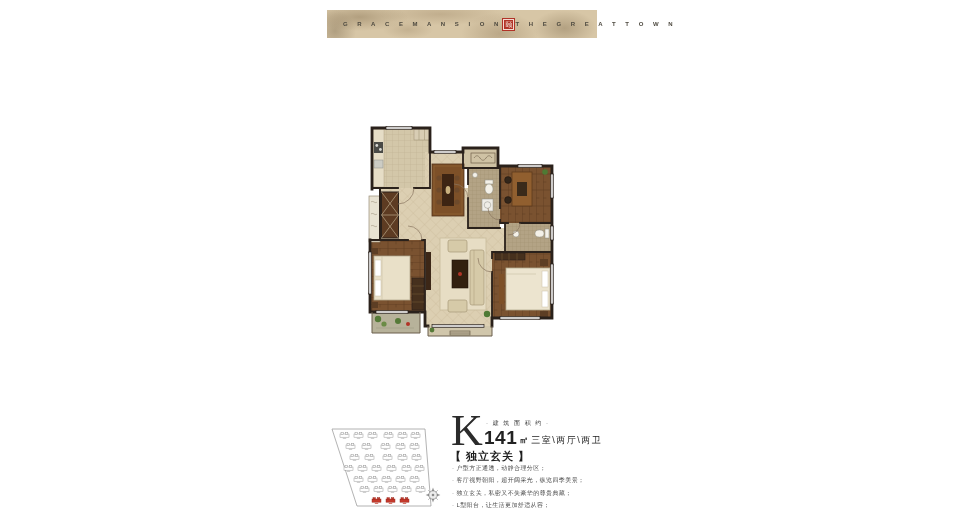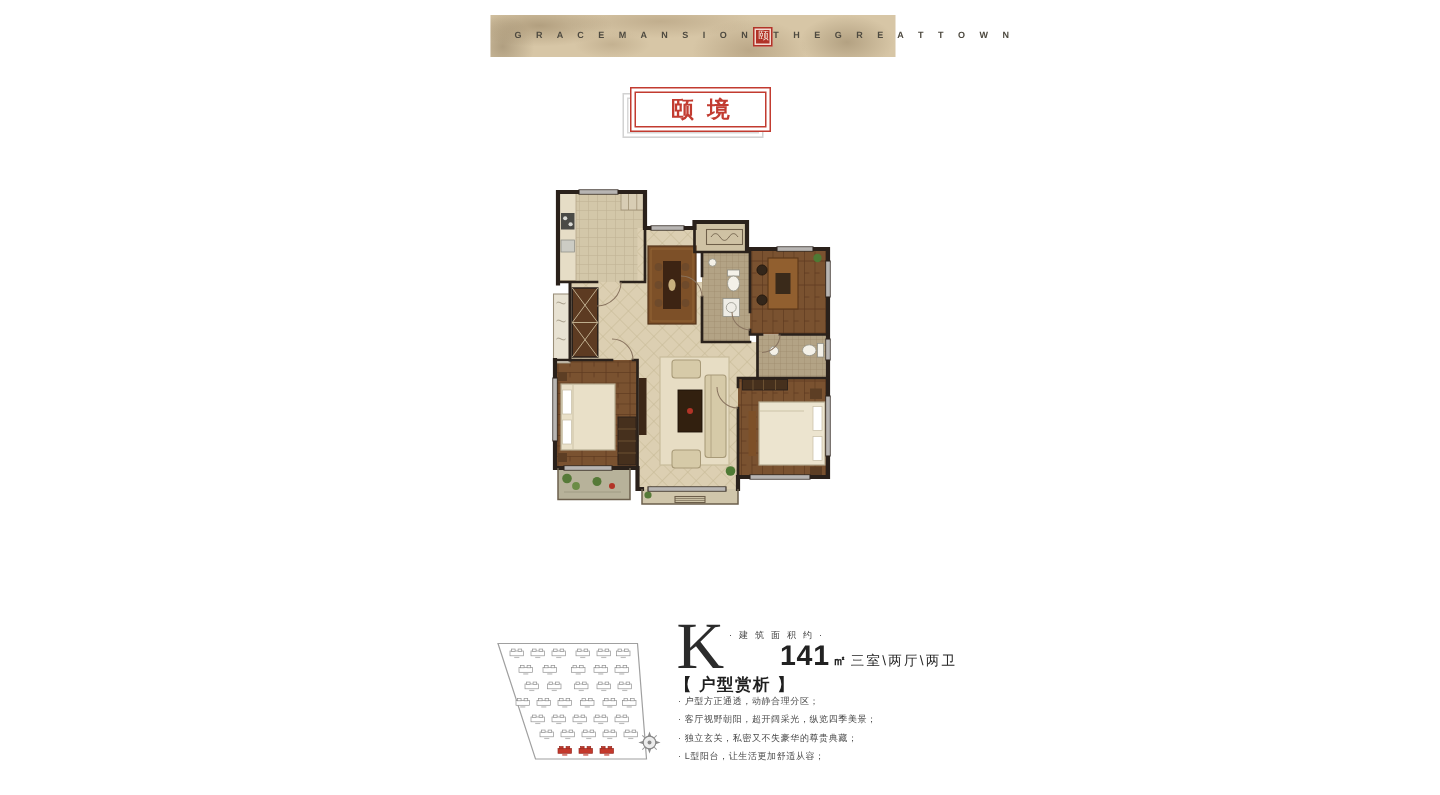--- a/index.html
+++ b/index.html
@@ -55,21 +55,21 @@
 
   
   .k-letter {
     position:absolute; left:451px; top:412px; font-size:44px; line-height:38px;
     color:#2b2b2b; font-family:"Liberation Serif","DejaVu Serif",serif;
   }
   .area-note {
     position:absolute; left:486px; top:419px; font-size:6px; letter-spacing:1.5px; color:#3a3a3a;
   }
   .area-row {
-    position:absolute; left:484px; top:429px; display:flex; align-items:flex-end; color:#222;margin-left:36px;
+    position:absolute; left:484px; top:429px; display:flex; align-items:flex-end; color:#222;
   }
   .area-value { font-size:19px; font-weight:bold; line-height:17px; letter-spacing:.5px; }
   .area-unit  { font-size:9px;  font-weight:bold; margin:0 3px 0 2px; line-height:11px;}
   .area-rooms { font-size:9px;  font-weight:normal; letter-spacing:1.5px; line-height:11px; }
 
   .analysis-heading {
     position:absolute; left:450px; top:449px; font-size:11px; font-weight:bold;
     letter-spacing:1px; color:#1f1f1f;
   }
   .analysis-list { position:absolute; left:452px; top:464px; }
@@ -81,28 +81,20 @@
 <div class="page">
 
   <div class="banner">
     <span class="banner-text">G R A C E M A N S I O N</span>
     <span class="banner-seal">
       <span>颐</span>
     </span>
     <span class="banner-text">T H E G R E A T T O W N</span>
   </div>
 
-  <div class="title-wrap">
-    <div class="title-ghost"></div>
-    <div class="title-box">
-      <div class="inner">
-        <span class="title-text">颐境</span>
-      </div>
-    </div>
-  </div>
 
   <svg class="floorplan" viewBox="0 0 190 215">
     <defs>
       <pattern id="pTile" width="6" height="6" patternUnits="userSpaceOnUse">
         <rect width="6" height="6" fill="#d3c7a9"></rect>
           <path d="M0 .2H6M.2 0V6" stroke="#bfb192" stroke-width=".45"></path>
       </pattern>
       <pattern id="pDiam" width="8" height="8" patternUnits="userSpaceOnUse" patternTransform="rotate(45)">
         <rect width="8" height="8" fill="#dccfb2"></rect>
           <path d="M0 .2H8M.2 0V8" stroke="#c6b795" stroke-width=".45"></path>
@@ -322,21 +314,21 @@
   </svg>
 
   <div class="k-letter">K</div>
   <div class="area-note">· 建 筑 面 积 约 ·</div>
   <div class="area-row">
     <span class="area-value">141</span>
     <span class="area-unit">㎡</span>
     <span class="area-rooms">三室\两厅\两卫</span>
   </div>
 
-  <div class="analysis-heading">【 户型赏析 】</div>
+  <div class="analysis-heading">【 独立玄关 】</div>
   <div class="analysis-list">
     <div class="pt">· 户型方正通透，动静合理分区；</div>
     <div class="pt">· 客厅视野朝阳，超开阔采光，纵览四季美景；</div>
     <div class="pt">· 独立玄关，私密又不失豪华的尊贵典藏；</div>
     <div class="pt">· L型阳台，让生活更加舒适从容；</div>
   </div>
 
 </div>
 
 </body></html>

